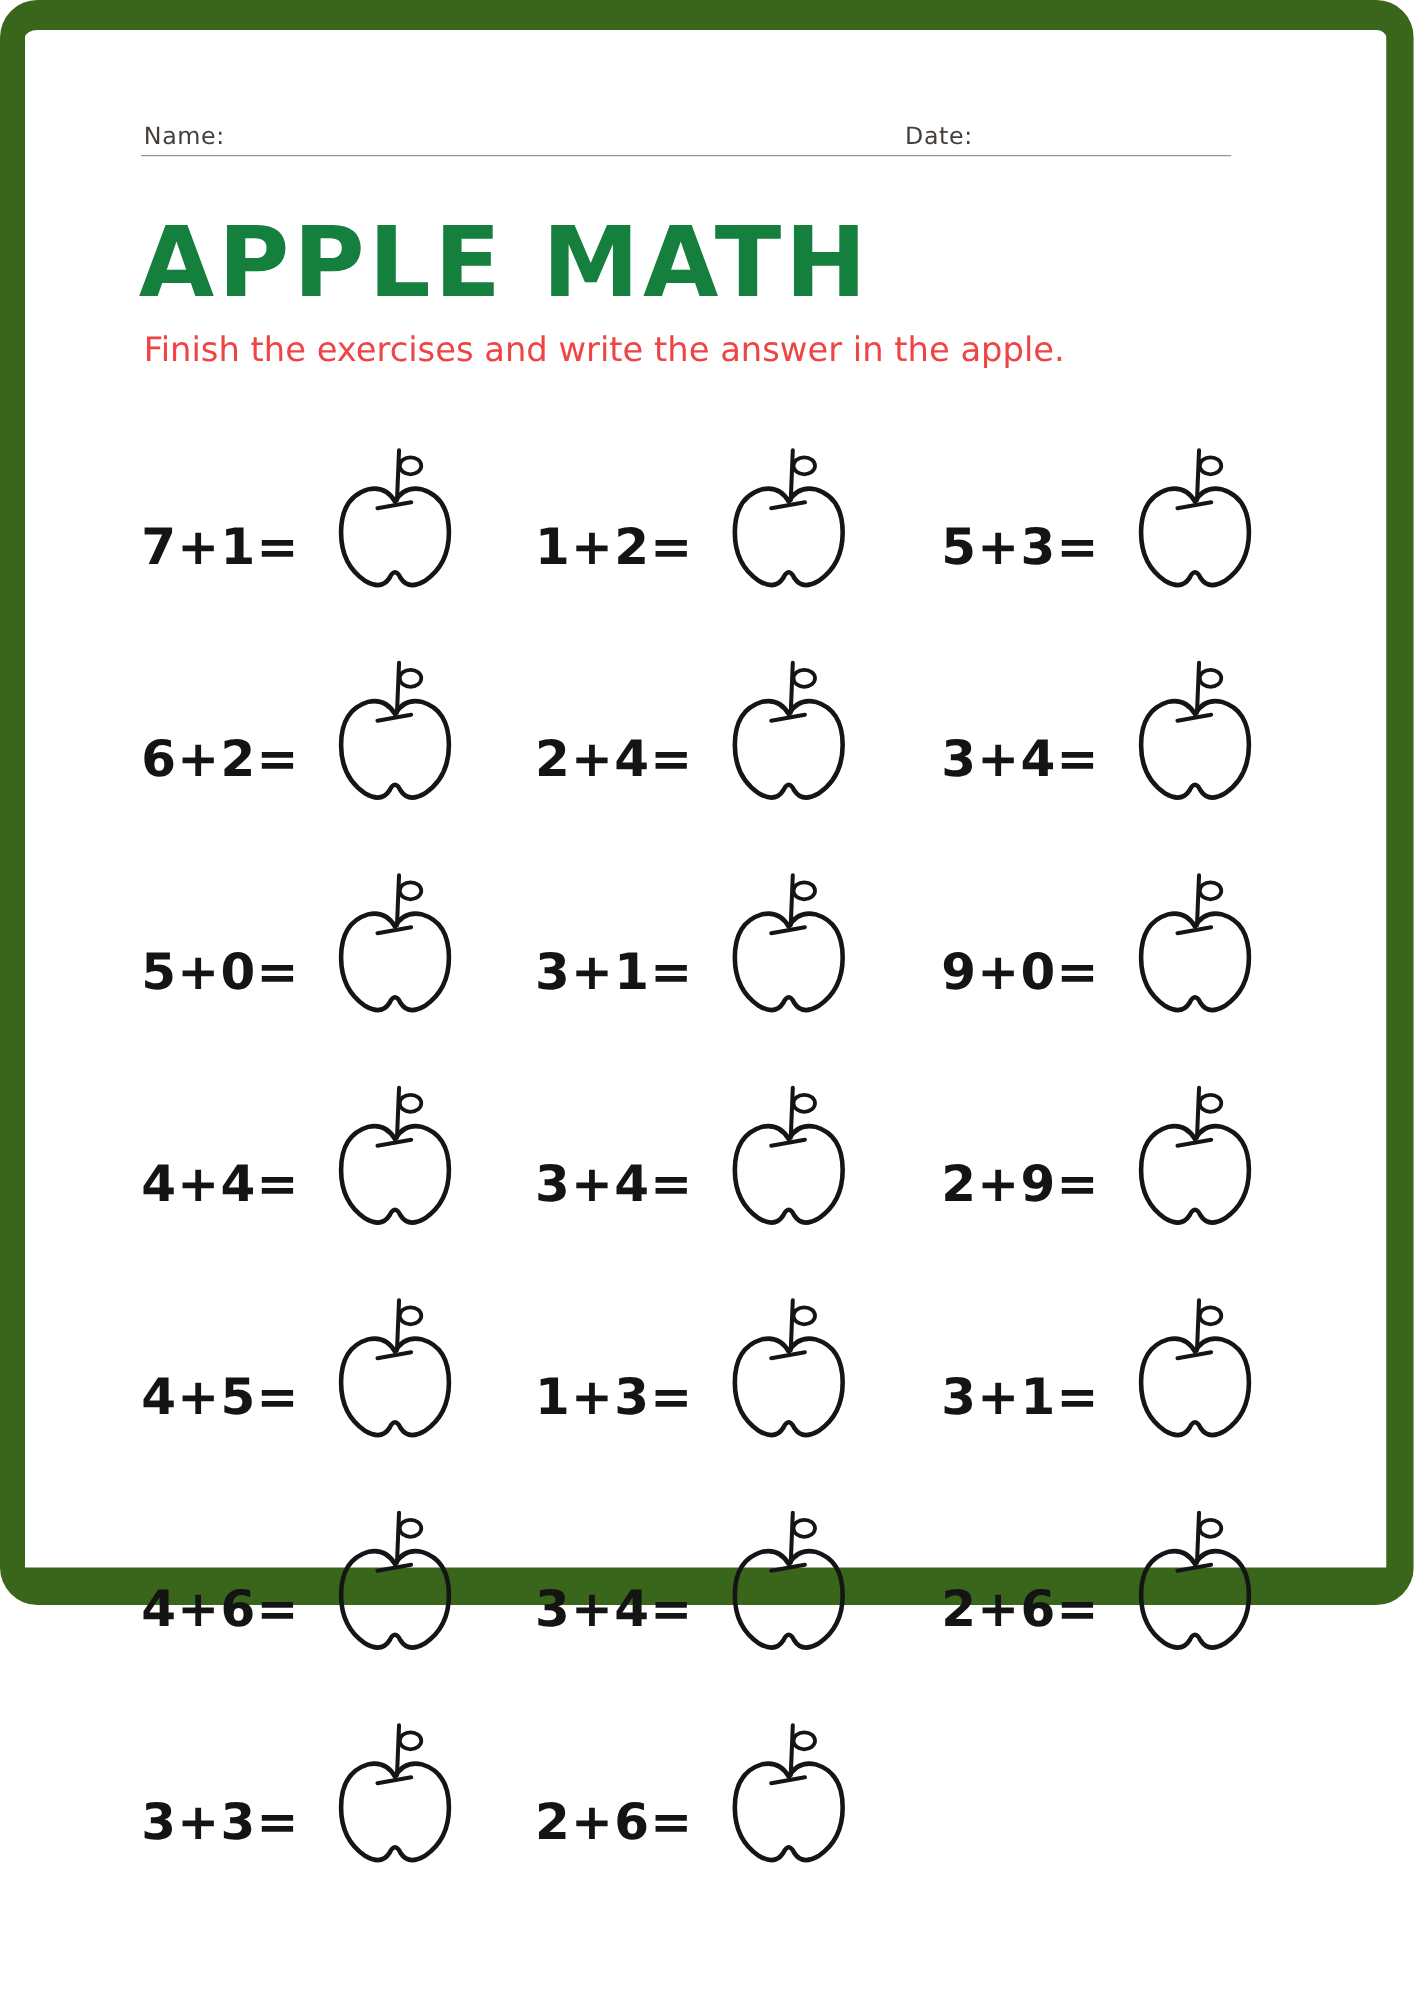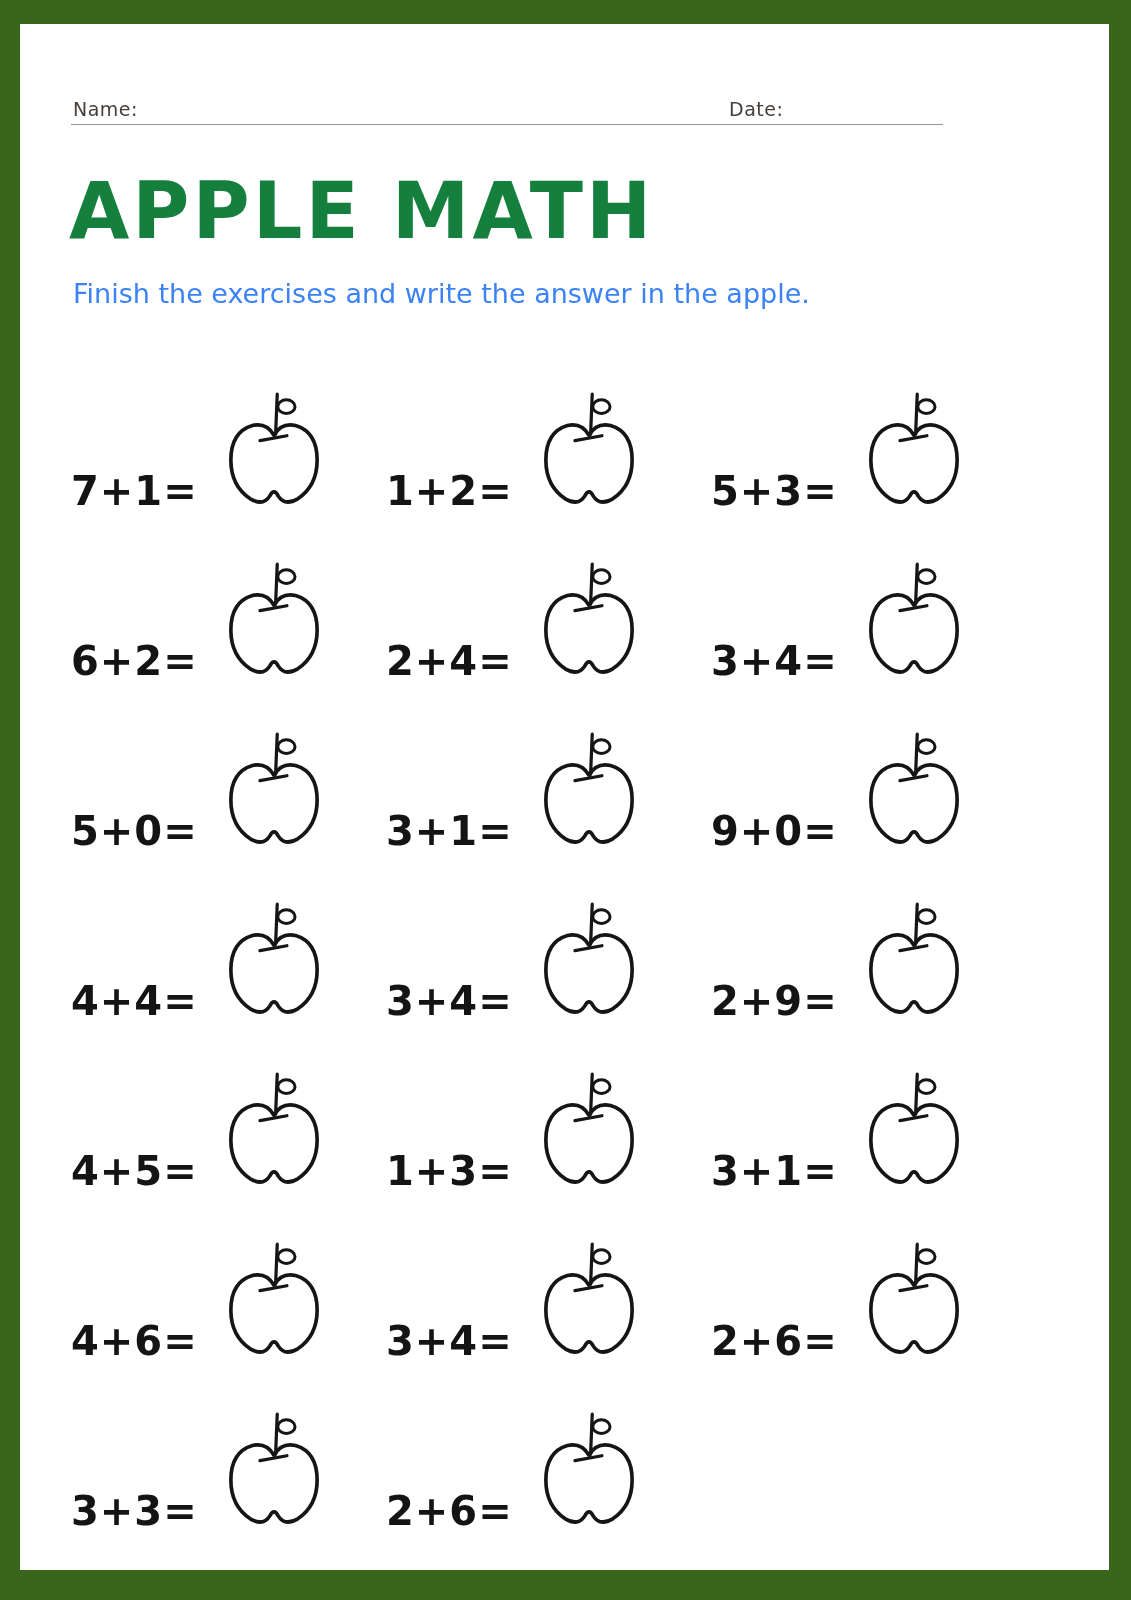--- a/index.html
+++ b/index.html
@@ -9,66 +9,67 @@
   }
   body {
     width: 1131px;
     height: 1600px;
     font-family: "DejaVu Sans", "Liberation Sans", sans-serif;
     overflow: hidden;
   }
   .page {
     box-sizing: border-box;
     width: 1131px;
-    height: 1600px;
+    height: 1284px;
     background: #ffffff;
     border-style: solid;
     border-color: #3a661b; 
     border-width: 24px 22px 30px 20px;
-    padding: 72px 66px 0 51px;
+    padding: 72px 66px 0 93px;
+    border-radius: 30px;
   }
   .header {
     position: relative;
     width: 872px;
     height: 28px;
     border-bottom: 1.5px solid #9a948e;
   }
   .header .name-label,
   .header .date-label {
     position: absolute;
     bottom: 4px;
     font-size: 19px;
     letter-spacing: 0.5px;
     color: #443f3b;
   }
   .header .name-label { left: 2px; }
-  .header .date-label { left: 658px; }
+  .header .date-label { left: 611px; }
   h1.title {
     margin: 46px 0 0 -2px;
     font-size: 78px;
     line-height: 1.05;
     font-weight: bold;
     letter-spacing: 3px;
     color: #3d7022; 
     white-space: nowrap;
   }
   p.subtitle {
-    margin: 25px 0 0 2px;
+    margin: 12px 0 0 2px;
     font-size: 27px;
-    color: #3b82f6;
+    color: #ef4444;
   }
   .grid {
     margin-top: 36px;
     display: grid;
     grid-template-columns: 315px 325px 306px;
     grid-auto-rows: 170px;
   }
   .cell {
     display: flex;
-    align-items: flex-end;
+    align-items: center;
   }
   .prob {
     font-size: 40px;
     font-weight: bold;
     color: #141414;
     margin-top: 42px;
     line-height: 1.2;
     letter-spacing: 1px;
     white-space: nowrap;
   }

